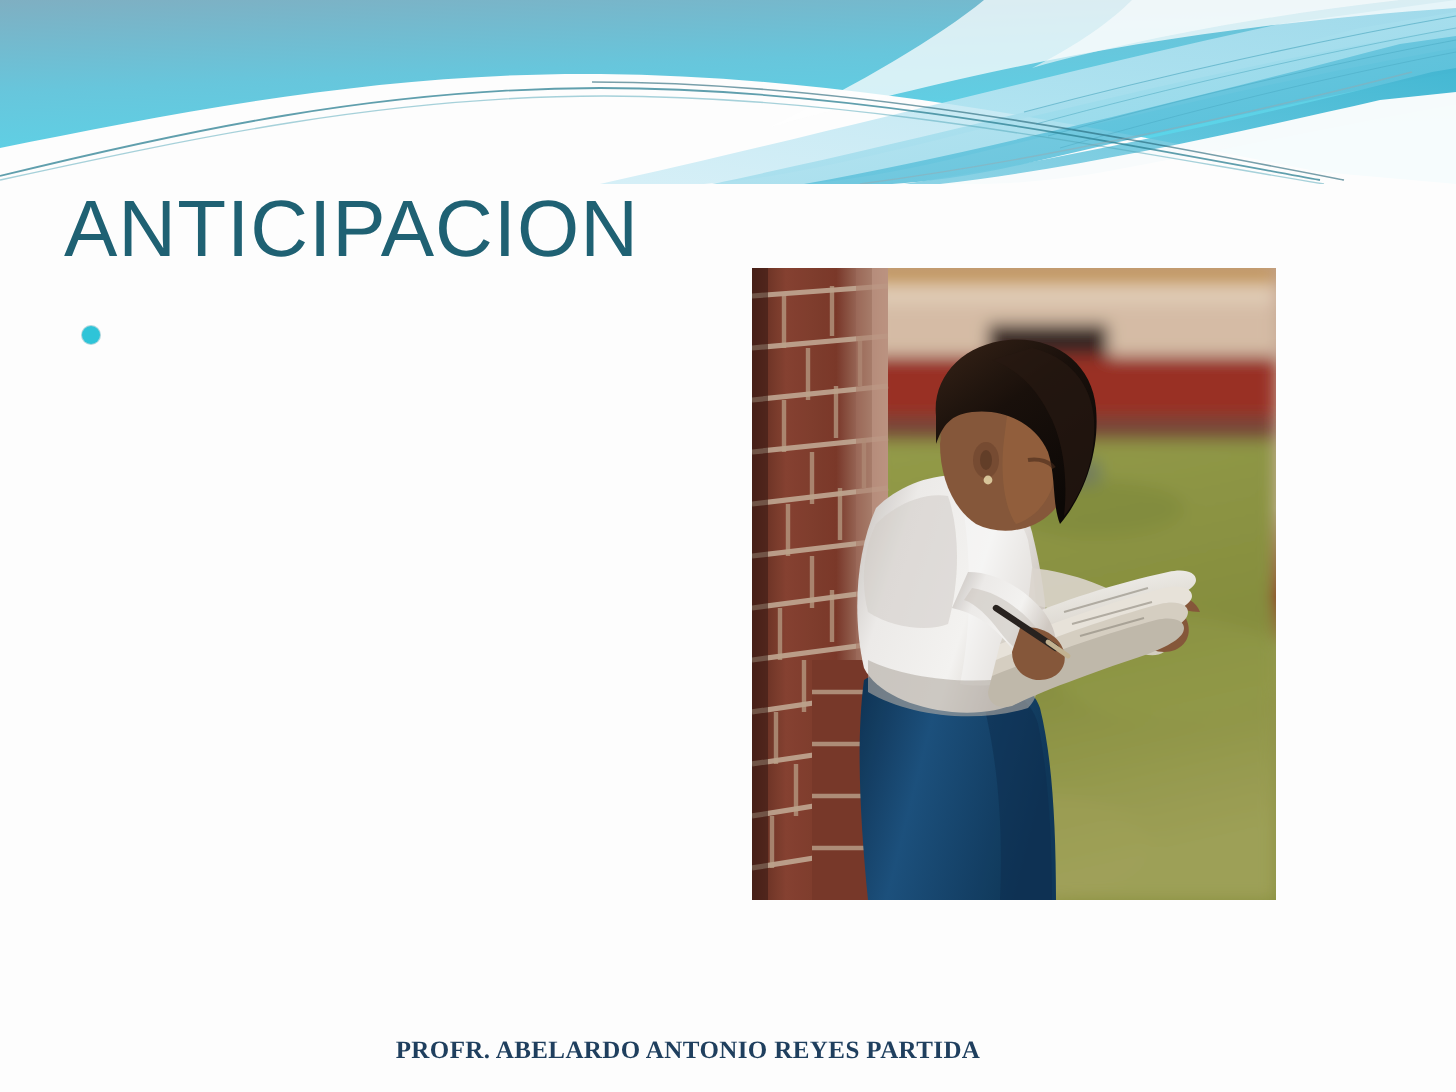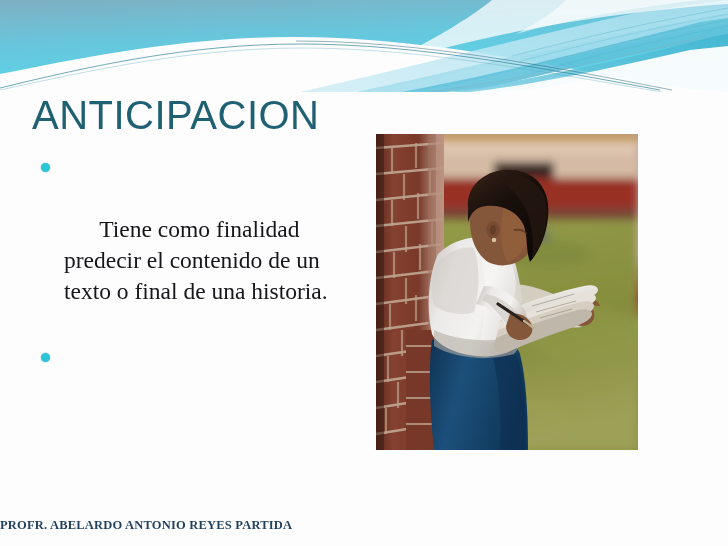--- a/index.html
+++ b/index.html
@@ -96,21 +96,21 @@
     width: 262px;
     height: 316px;
   }
 
   
   .footer-text {
     position: absolute;
     left: 0;
     top: 517px;
     width: 688px;
-    text-align: left;
+    text-align: center;
     font-family: "Liberation Serif", serif;
     font-size: 12.5px;
     line-height: 16px;
     letter-spacing: 0.2px;
     color: #1f3f5e;
     font-weight: 600;
   }
 </style>
 </head>
 <body>
@@ -171,24 +171,20 @@
       <path d="M728,20 C664,32 588,50 524,68" fill="none" stroke="#3E9FB8" stroke-width="0.5" opacity="0.4"></path>
       <path d="M728,26 C666,38 592,56 530,74" fill="none" stroke="#3E9FB8" stroke-width="0.5" opacity="0.35"></path>
 
       <path d="M430,92 C520,80 620,58 706,36" fill="none" stroke="#9AA6AC" stroke-width="0.7" opacity="0.45"></path>
     </svg>
   </div>
 
   <div class="slide-title">ANTICIPACION</div>
 
   <ul class="body-list">
-    <li class="bullet-item">
-      <span class="bullet-dot"></span>
-      <span>Tiene como finalidad predecir el contenido de un texto o final de una historia.</span>
-    </li>
     <li class="bullet-item">
       <span class="bullet-dot"></span>
     </li>
   </ul>
 
   <div class="photo-frame">
     <svg viewBox="0 0 262 316" preserveAspectRatio="none" xmlns="http://www.w3.org/2000/svg">
       <defs>
         <linearGradient id="gBg" x1="0" y1="0" x2="0" y2="1">
           <stop offset="0%" stop-color="#C9A894"></stop>

